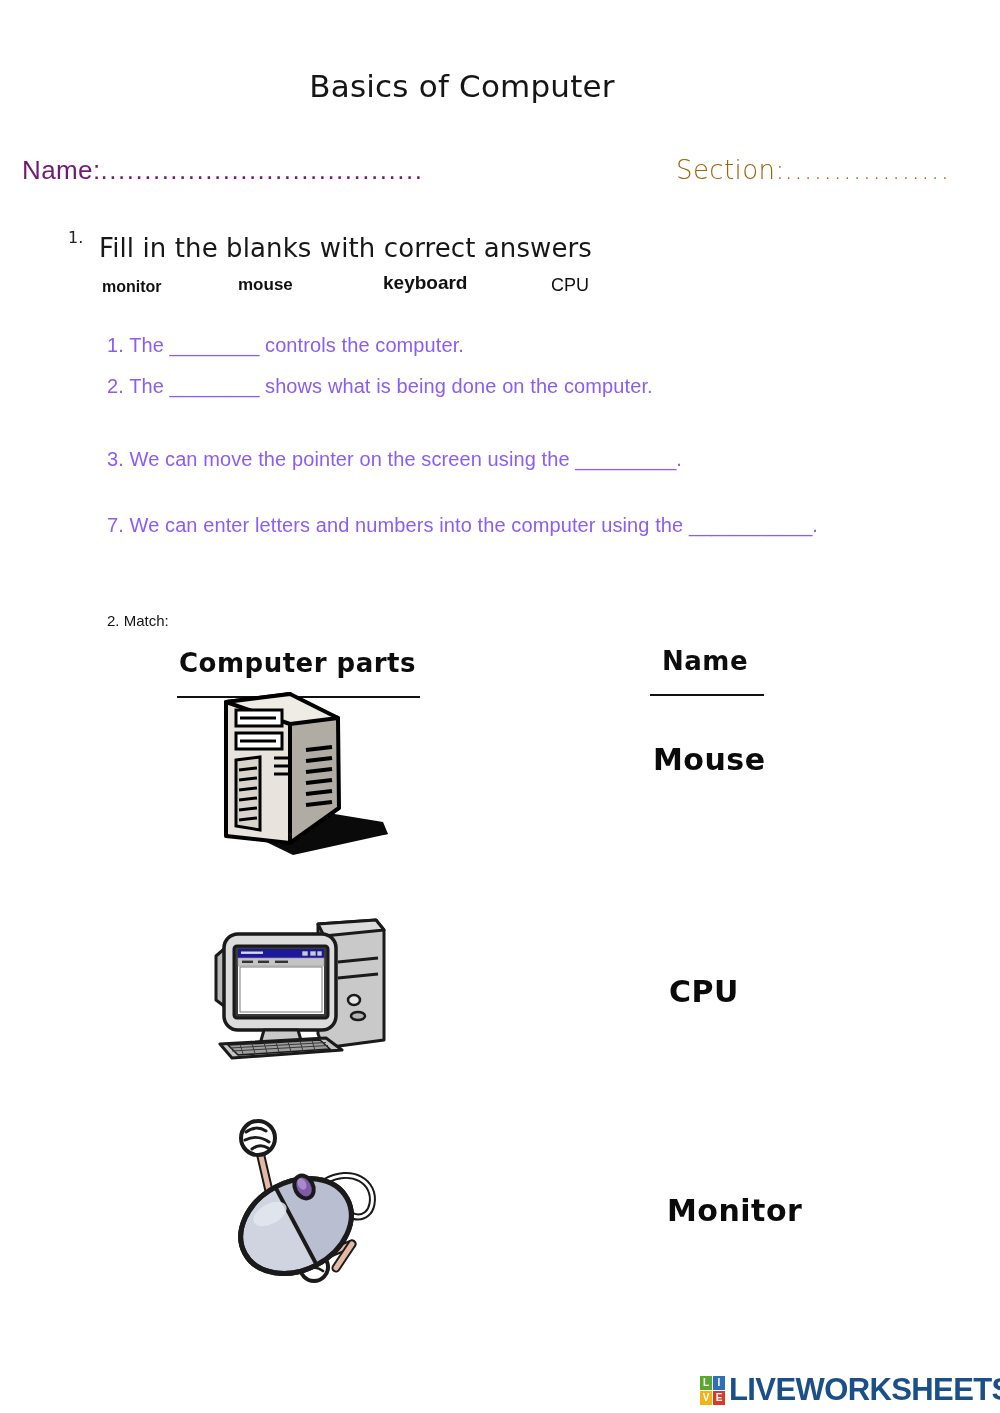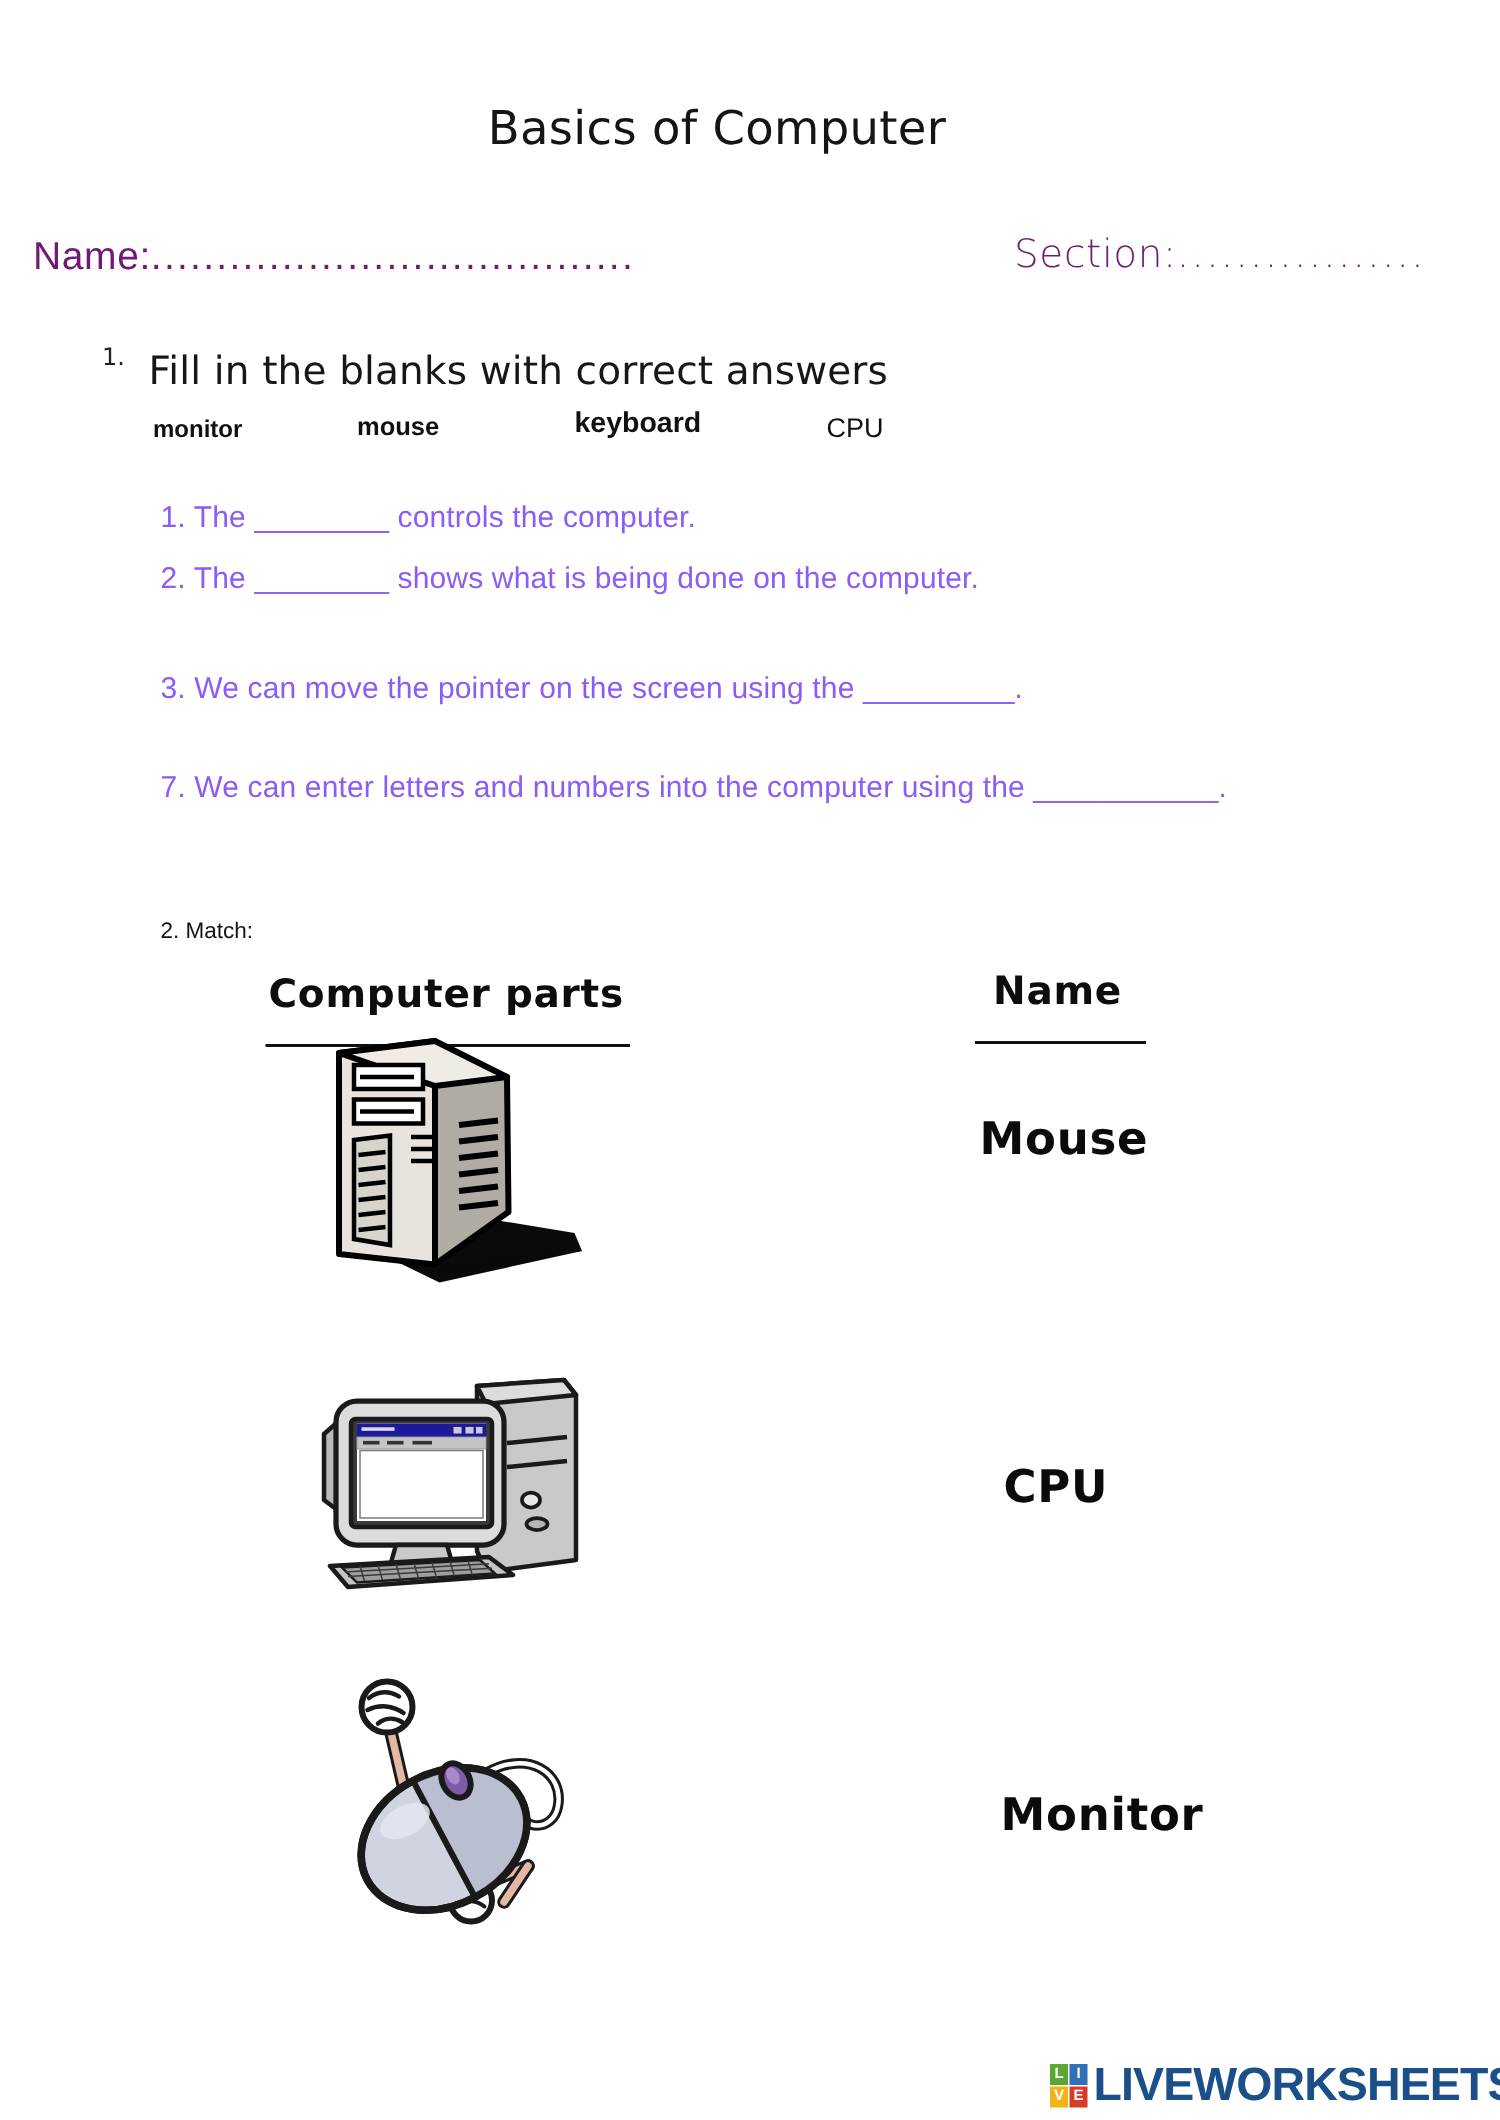--- a/index.html
+++ b/index.html
@@ -19,21 +19,21 @@
   .page {
     position: absolute;
     inset: 0;
     background: #ffffff;
   }
 
   
   .title {
     position: absolute;
     top: 68px;
-    left: 16px;
+    left: 0;
     width: 924px;
     text-align: center;
     font-family: "DejaVu Sans", sans-serif;
     font-size: 31px;
     font-weight: 400;
     letter-spacing: 0.2px;
     color: #151515;
   }
 
   
@@ -48,21 +48,21 @@
     letter-spacing: 0.4px;
     white-space: nowrap;
   }
   .section-line {
     position: absolute;
     top: 155px;
     left: 676px;
     font-family: "DejaVu Sans", sans-serif;
     font-size: 26px;
     font-weight: 300;
-    color: #701a75;
+    color: #a16207;
     letter-spacing: 0.4px;
     white-space: nowrap;
   }
   .dots { letter-spacing: 1.5px; }
 
   
   .q1-number {
     position: absolute;
     top: 228px;
     left: 68px;

